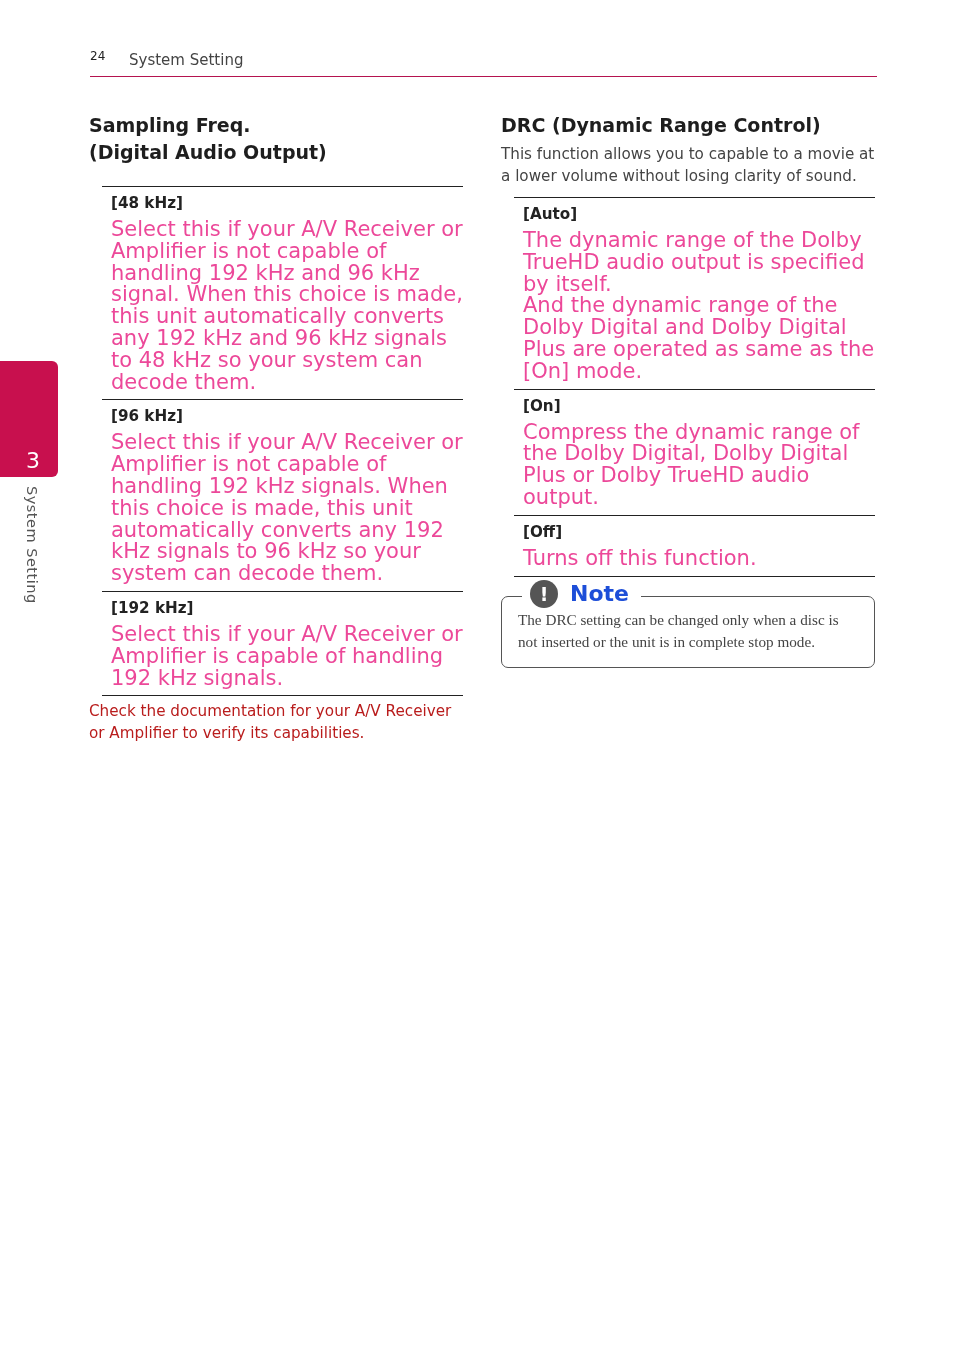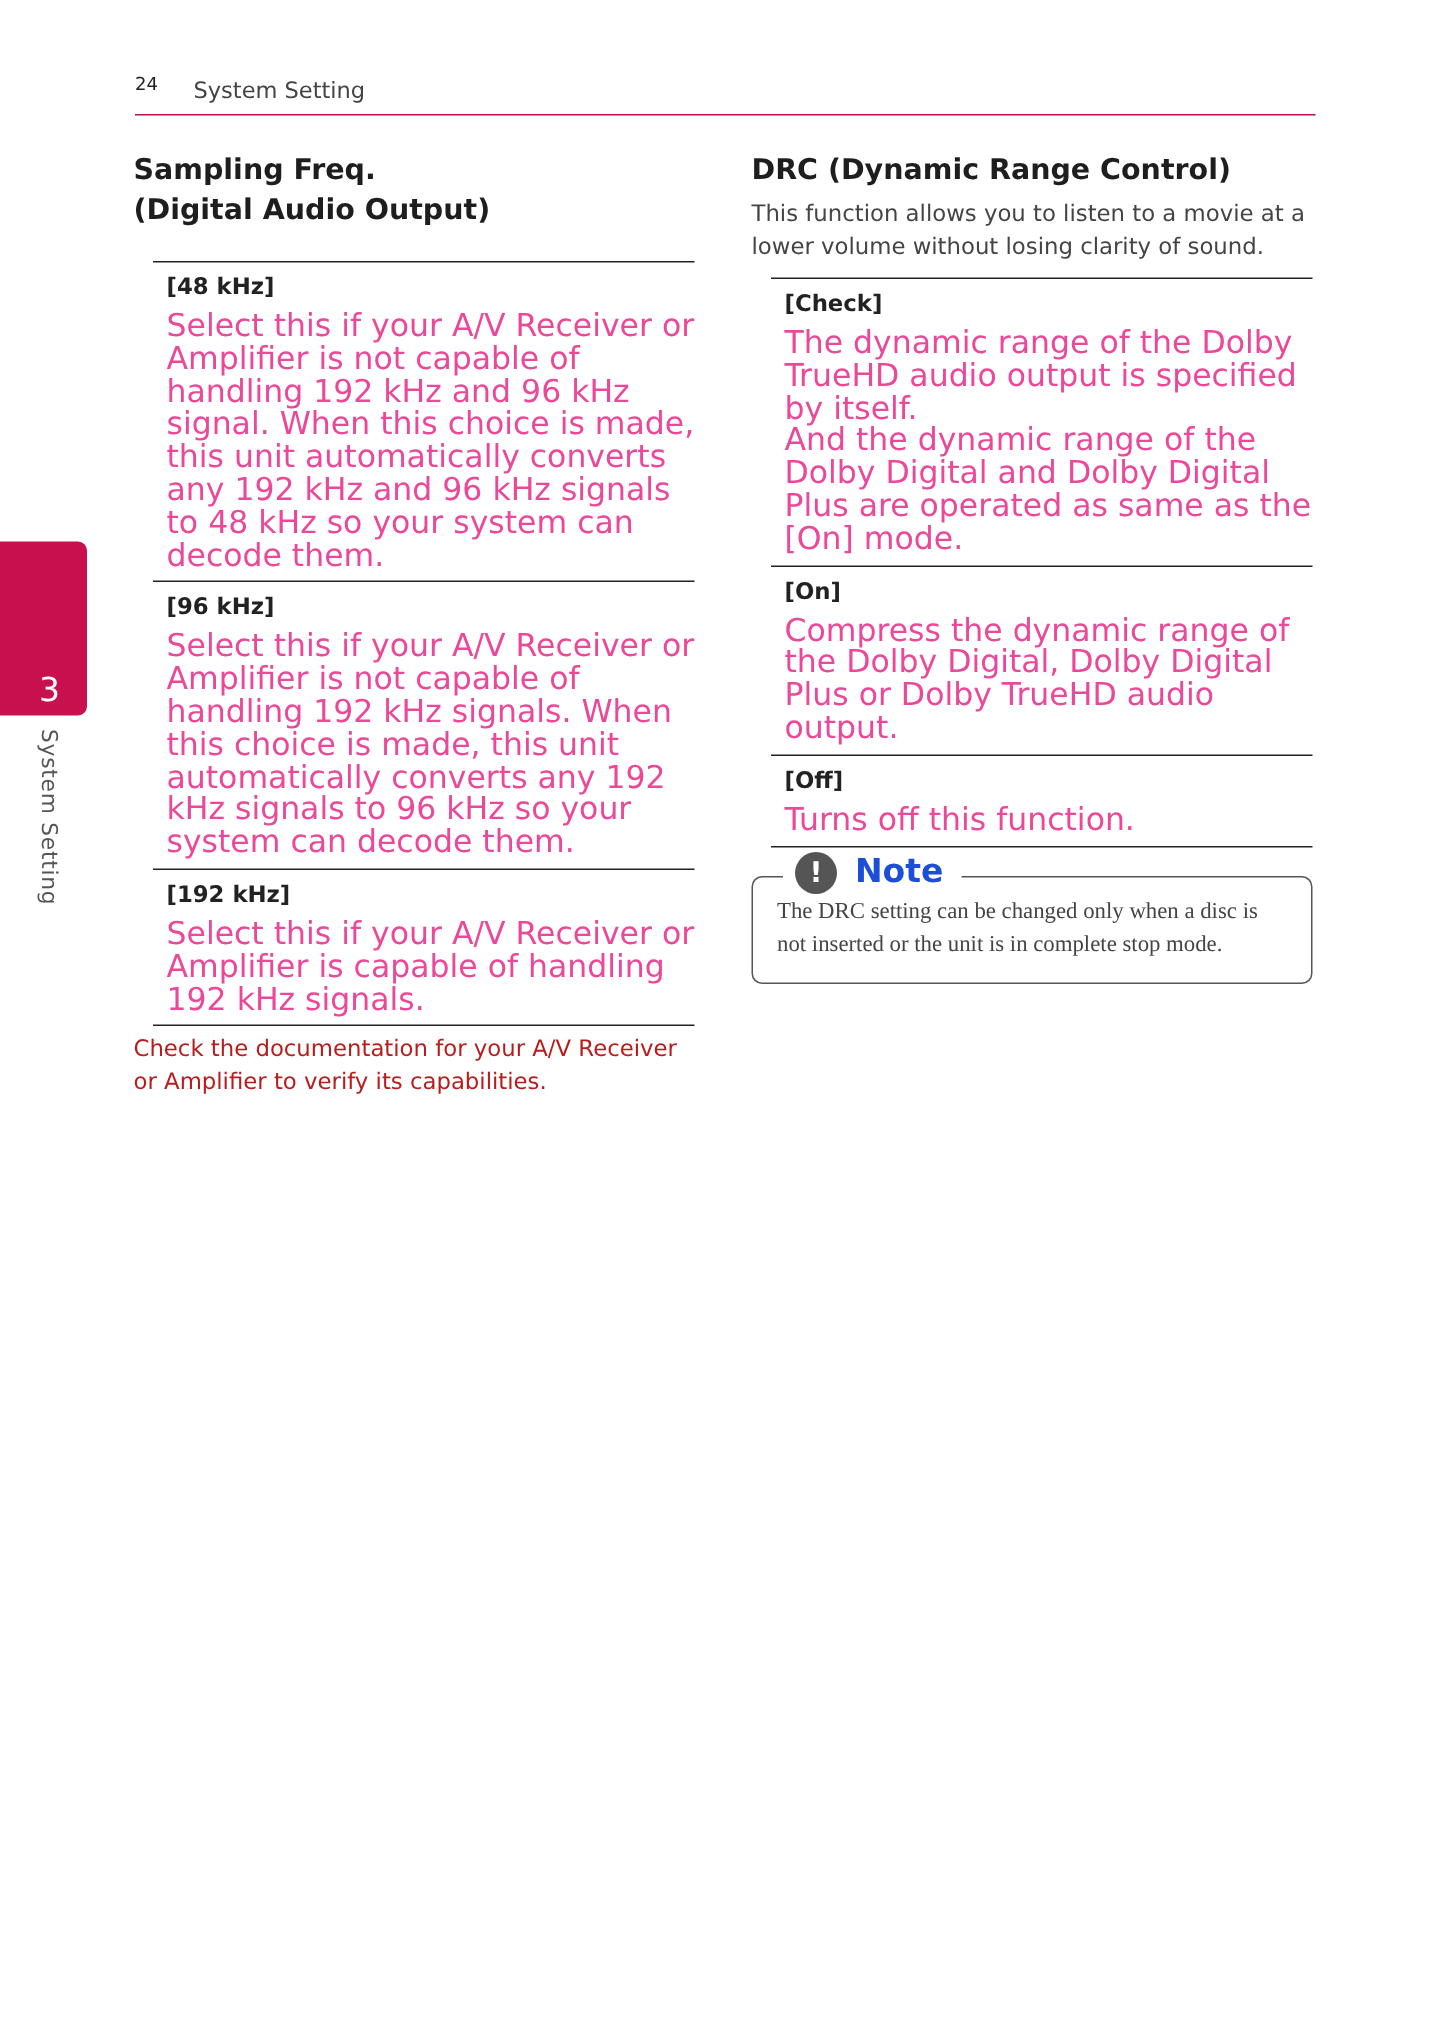--- a/index.html
+++ b/index.html
@@ -10,21 +10,21 @@
             border-bottom: 1.5px solid #b5134f; }
   .page-num { position: absolute; left: 0; top: 1px; font-size: 12px; color: #222; }
   .header-title { position: absolute; left: 39px; top: 3px; font-size: 15px; color: #444; }
 
   .side-tab { position: absolute; left: 0; top: 361px; width: 58px; height: 116px;
               background: #c8104e; border-radius: 0 6px 6px 0; }
   .side-tab-num { position: absolute; left: 26px; bottom: 4px; color: #fff; font-size: 22px; }
   .side-label { position: absolute; left: 24px; top: 486px; writing-mode: vertical-rl;
                 font-size: 14.5px; color: #555; letter-spacing: 0.5px; }
 
-  .col { position: absolute; top: 100px; }
+  .col { position: absolute; top: 112px; }
   .col-left { left: 89px; width: 374px; }
   .col-right { left: 501px; width: 374px; }
 
   h2 { margin: 0; font-size: 19px; font-weight: bold; color: #1e1e1e; line-height: 27px; }
   .intro { font-size: 15.2px; line-height: 21.5px; color: #444; margin: 5px 0 10px 0; }
   .col-left .options { margin-top: 20px; margin-left: 13px; }
   .col-right .options { margin-left: 13px; }
   .opt { border-top: 1.4px solid #222; padding: 5px 0 6px 9px; }
   .opt-last { border-bottom: 1.4px solid #222; }
   .opt-label { font-size: 15.2px; font-weight: bold; color: #222; line-height: 22px; margin-bottom: 5px; }
@@ -70,24 +70,24 @@
     <div class="opt opt-last">
       <div class="opt-label">[192 kHz]</div>
       <div class="opt-desc">Select this if your A/V Receiver or Amplifier is capable of handling 192 kHz signals.</div>
     </div>
   </div>
   <div class="footer-text">Check the documentation for your A/V Receiver or Amplifier to verify its capabilities.</div>
 </div>
 
 <div class="col col-right">
   <h2>DRC (Dynamic Range Control)</h2>
-  <div class="intro">This function allows you to listen to a movie at a lower volume without losing clarity of sound.</div>
+  <div class="intro">This function allows you to capable to a movie at a lower volume without losing clarity of sound.</div>
   <div class="options">
     <div class="opt">
-      <div class="opt-label">[Check]</div>
+      <div class="opt-label">[Auto]</div>
       <div class="opt-desc">
         <span>The dynamic range of the Dolby TrueHD audio output is specified by itself.</span><br>
         <span>And the dynamic range of the Dolby Digital and Dolby Digital Plus are operated as same as the [On] mode.</span>
       </div>
     </div>
     <div class="opt">
       <div class="opt-label">[On]</div>
       <div class="opt-desc">Compress the dynamic range of the Dolby Digital, Dolby Digital Plus or Dolby TrueHD audio output.</div>
     </div>
     <div class="opt opt-last">

